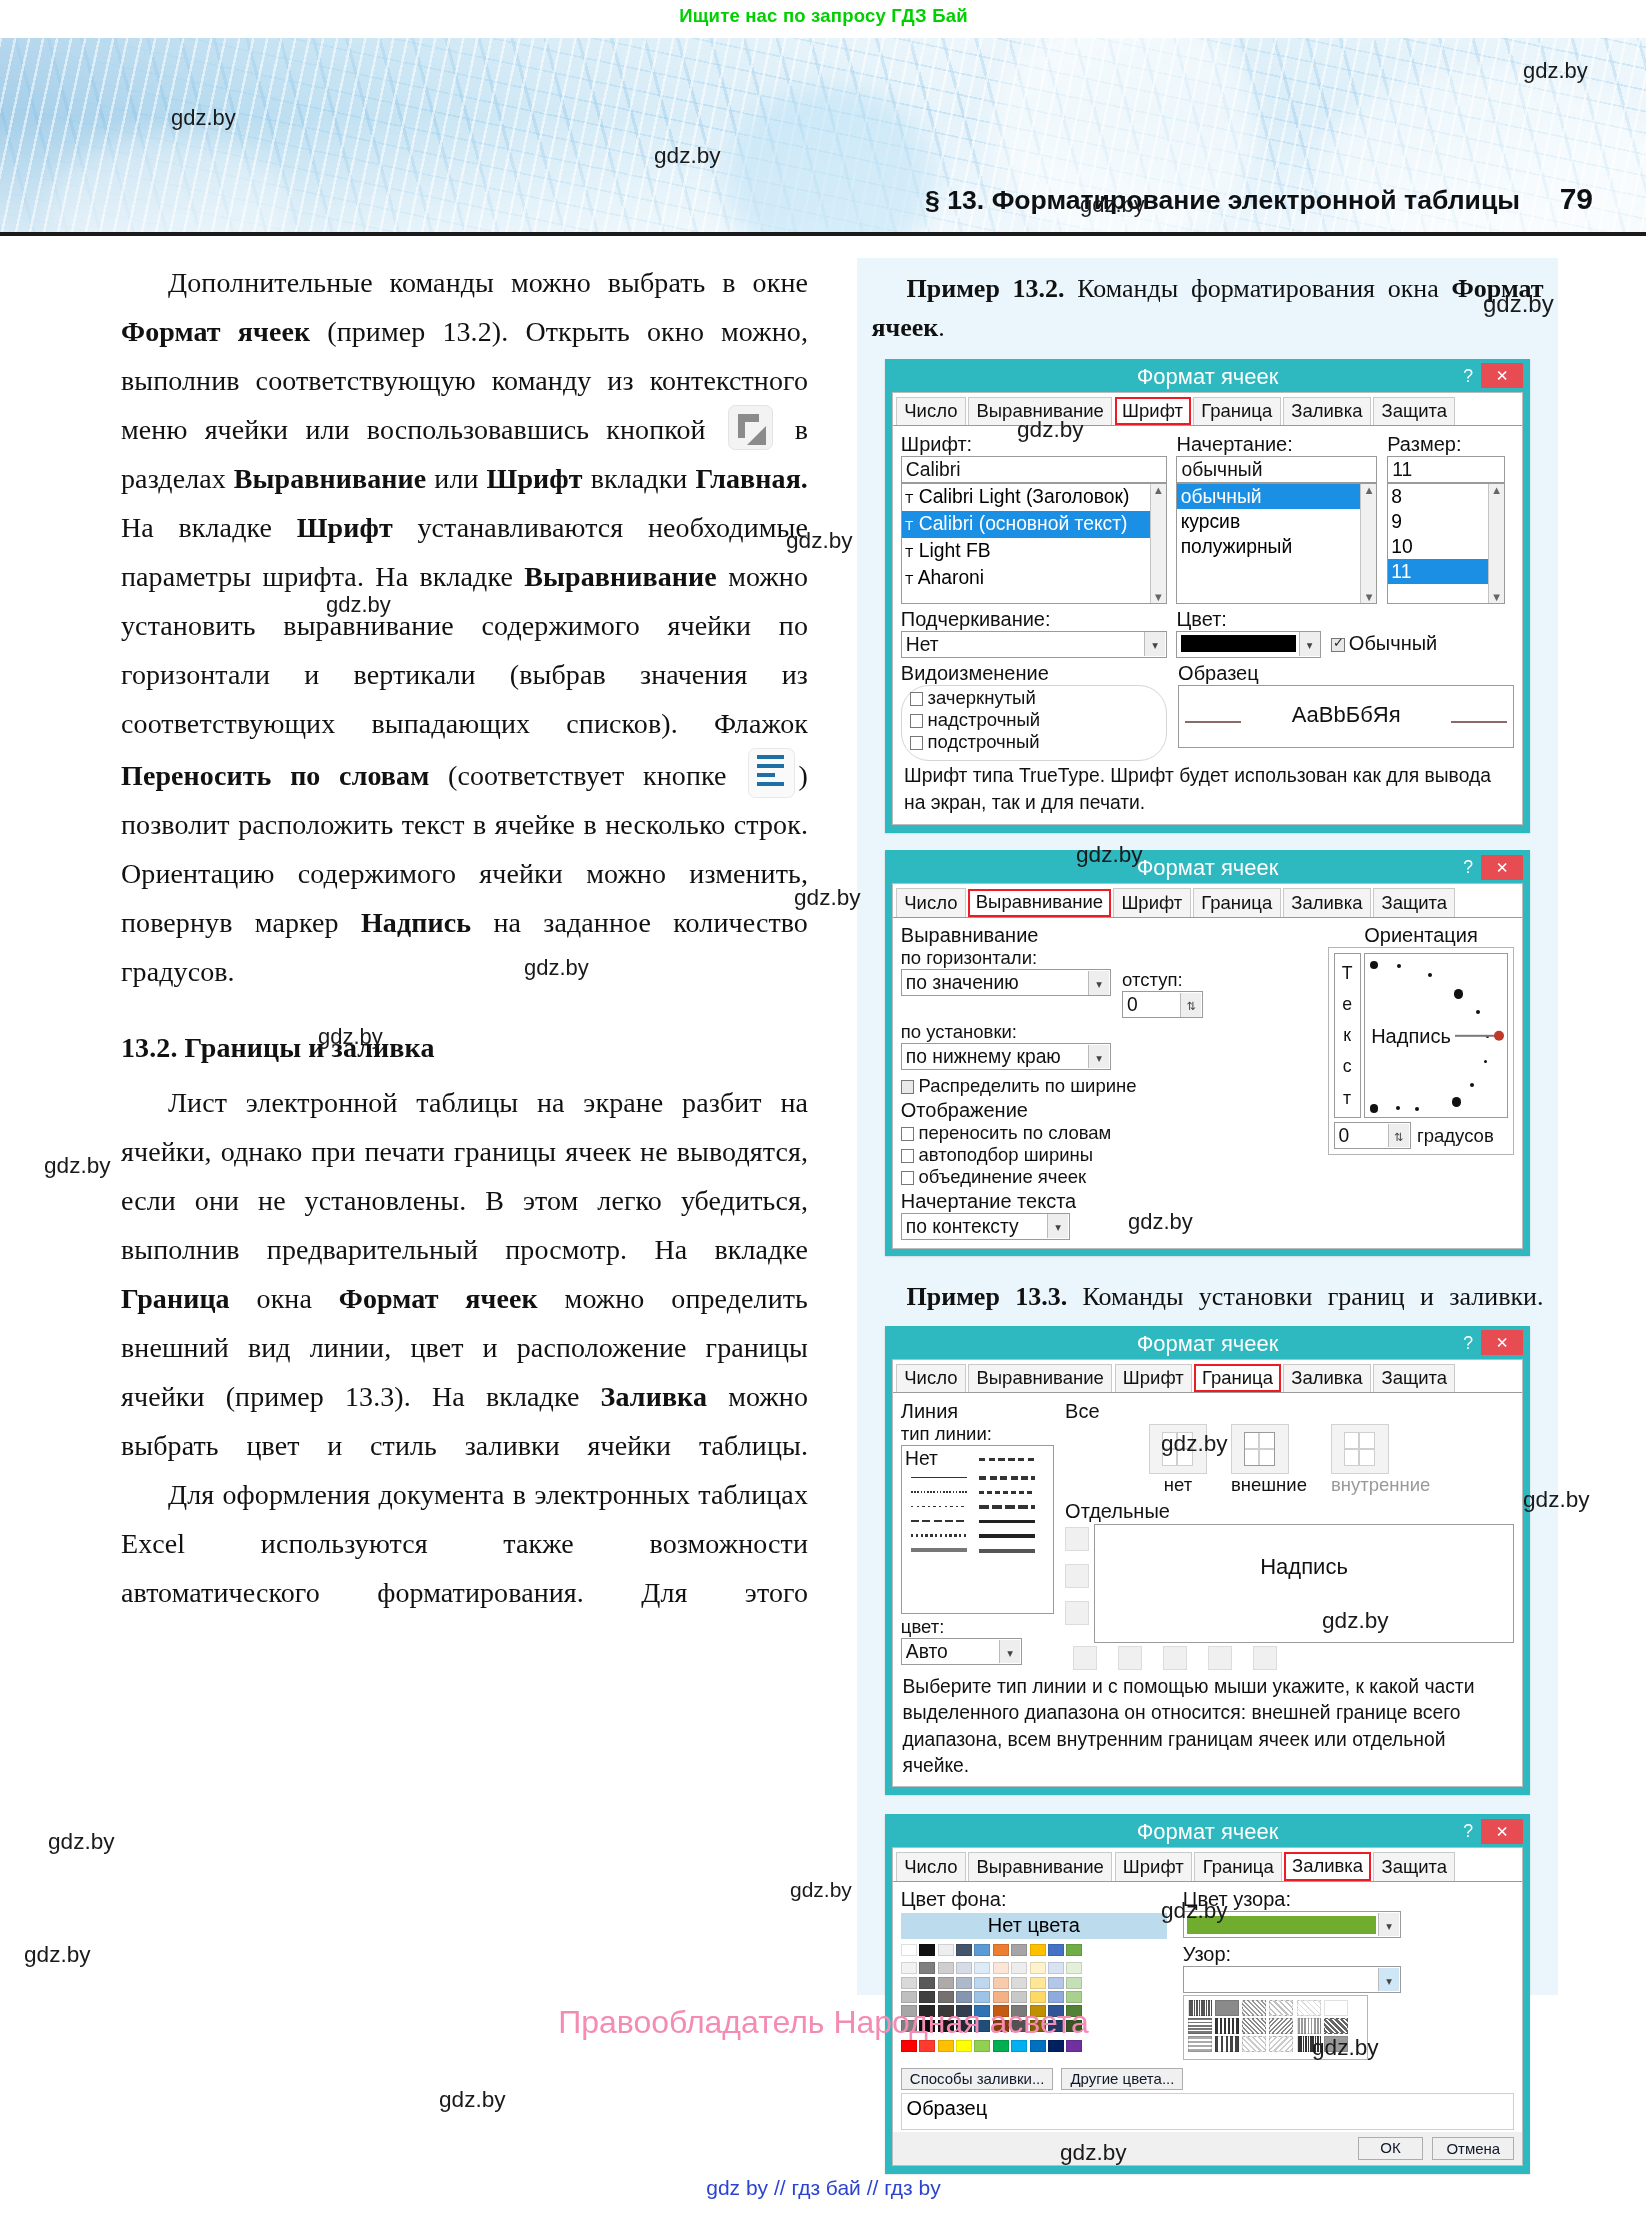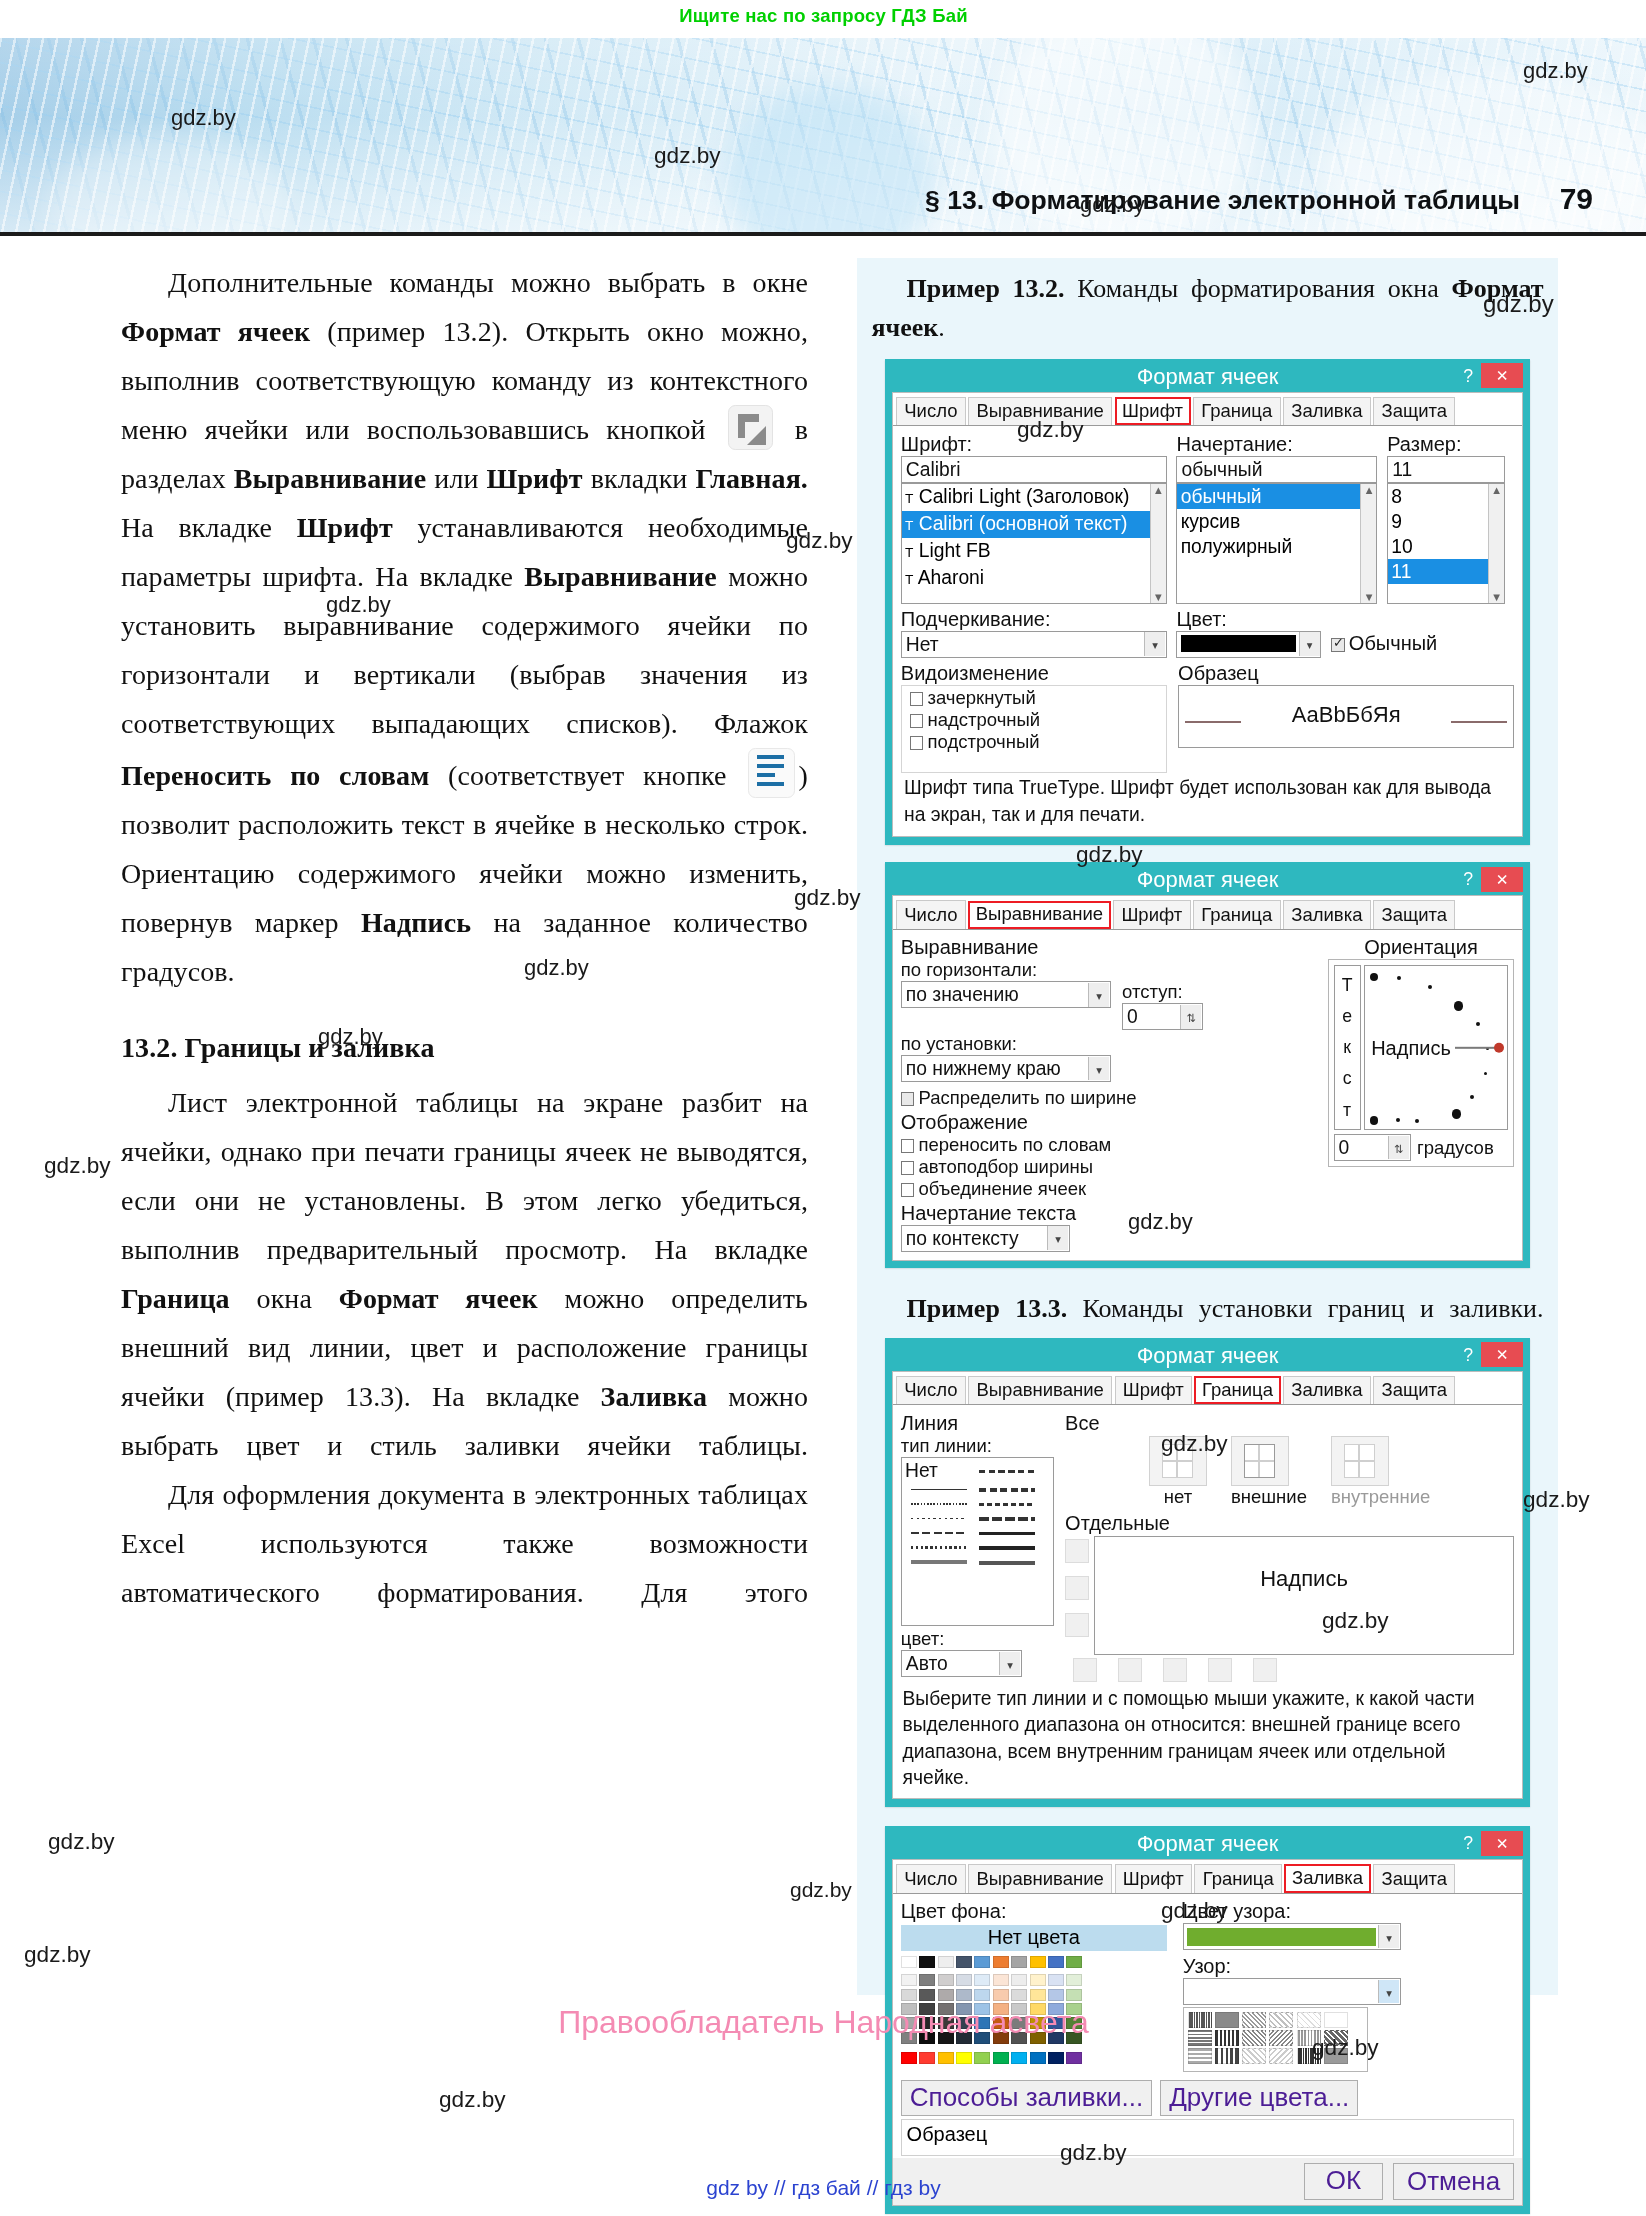--- a/index.html
+++ b/index.html
@@ -245,21 +245,21 @@
   }
   .small-btn{
     width:24px; height:24px; background:#f0f0f0; border:0.8px solid #dcdcdc;
   }
 
   
   .swatch-row{ display:flex; gap:2.4px; margin-bottom:2.4px; }
   .swatch{ width:16px; height:12px; border:0.8px solid rgba(0,0,0,.12); }
   .btn{
     display:inline-block; background:#f0f0f0; border:0.8px solid #adadad;
-    font-family:"Liberation Sans", sans-serif; font-size:26px; color:#4c1d95;
+    font-family:"Liberation Sans", sans-serif; font-size:15px; color:#0f172a;
     padding:1.6px 8px;
   }
 
   .footer-cr{
     position:absolute; left:0; top:2004px; width:1647px; text-align:center;
     font-family:"Liberation Sans", sans-serif; font-size:32px; color:#f48bb3;
   }
   .footer-links{
     position:absolute; left:0; top:2176px; width:1647px; text-align:center;
     font-family:"Liberation Sans", sans-serif; font-size:21px; color:#2b43d0;
@@ -389,21 +389,21 @@
             </div>
           </div>
           <div style="flex:1; padding-bottom:2.4px;">
             <span class="chk tick"></span><span class="lbl">Обычный</span>
           </div>
         </div>
 
         <div style="display:flex; gap:11.3px; margin-top:4px;">
           <div style="width:266px;">
             <div class="lbl">Видоизменение</div>
-            <div class="grpline" style="padding:1.6px 3.2px 4.8px 8px; height:88px;">
+            <div class="grpline" style="padding:1.6px 3.2px 4.8px 8px; height:76px;border-radius:28px;">
               <div class="lbl small"><span class="chk"></span><span>зачеркнутый</span></div>
               <div class="lbl small"><span class="chk"></span><span>надстрочный</span></div>
               <div class="lbl small"><span class="chk"></span><span>подстрочный</span></div>
             </div>
           </div>
           <div style="flex:1;">
             <div class="lbl">Образец</div>
             <div class="sample-box">
               <div class="sample-rule" style="left:6.4px; width:56px;"></div>
               <div class="sample-rule" style="right:6.4px; width:56px;"></div>

